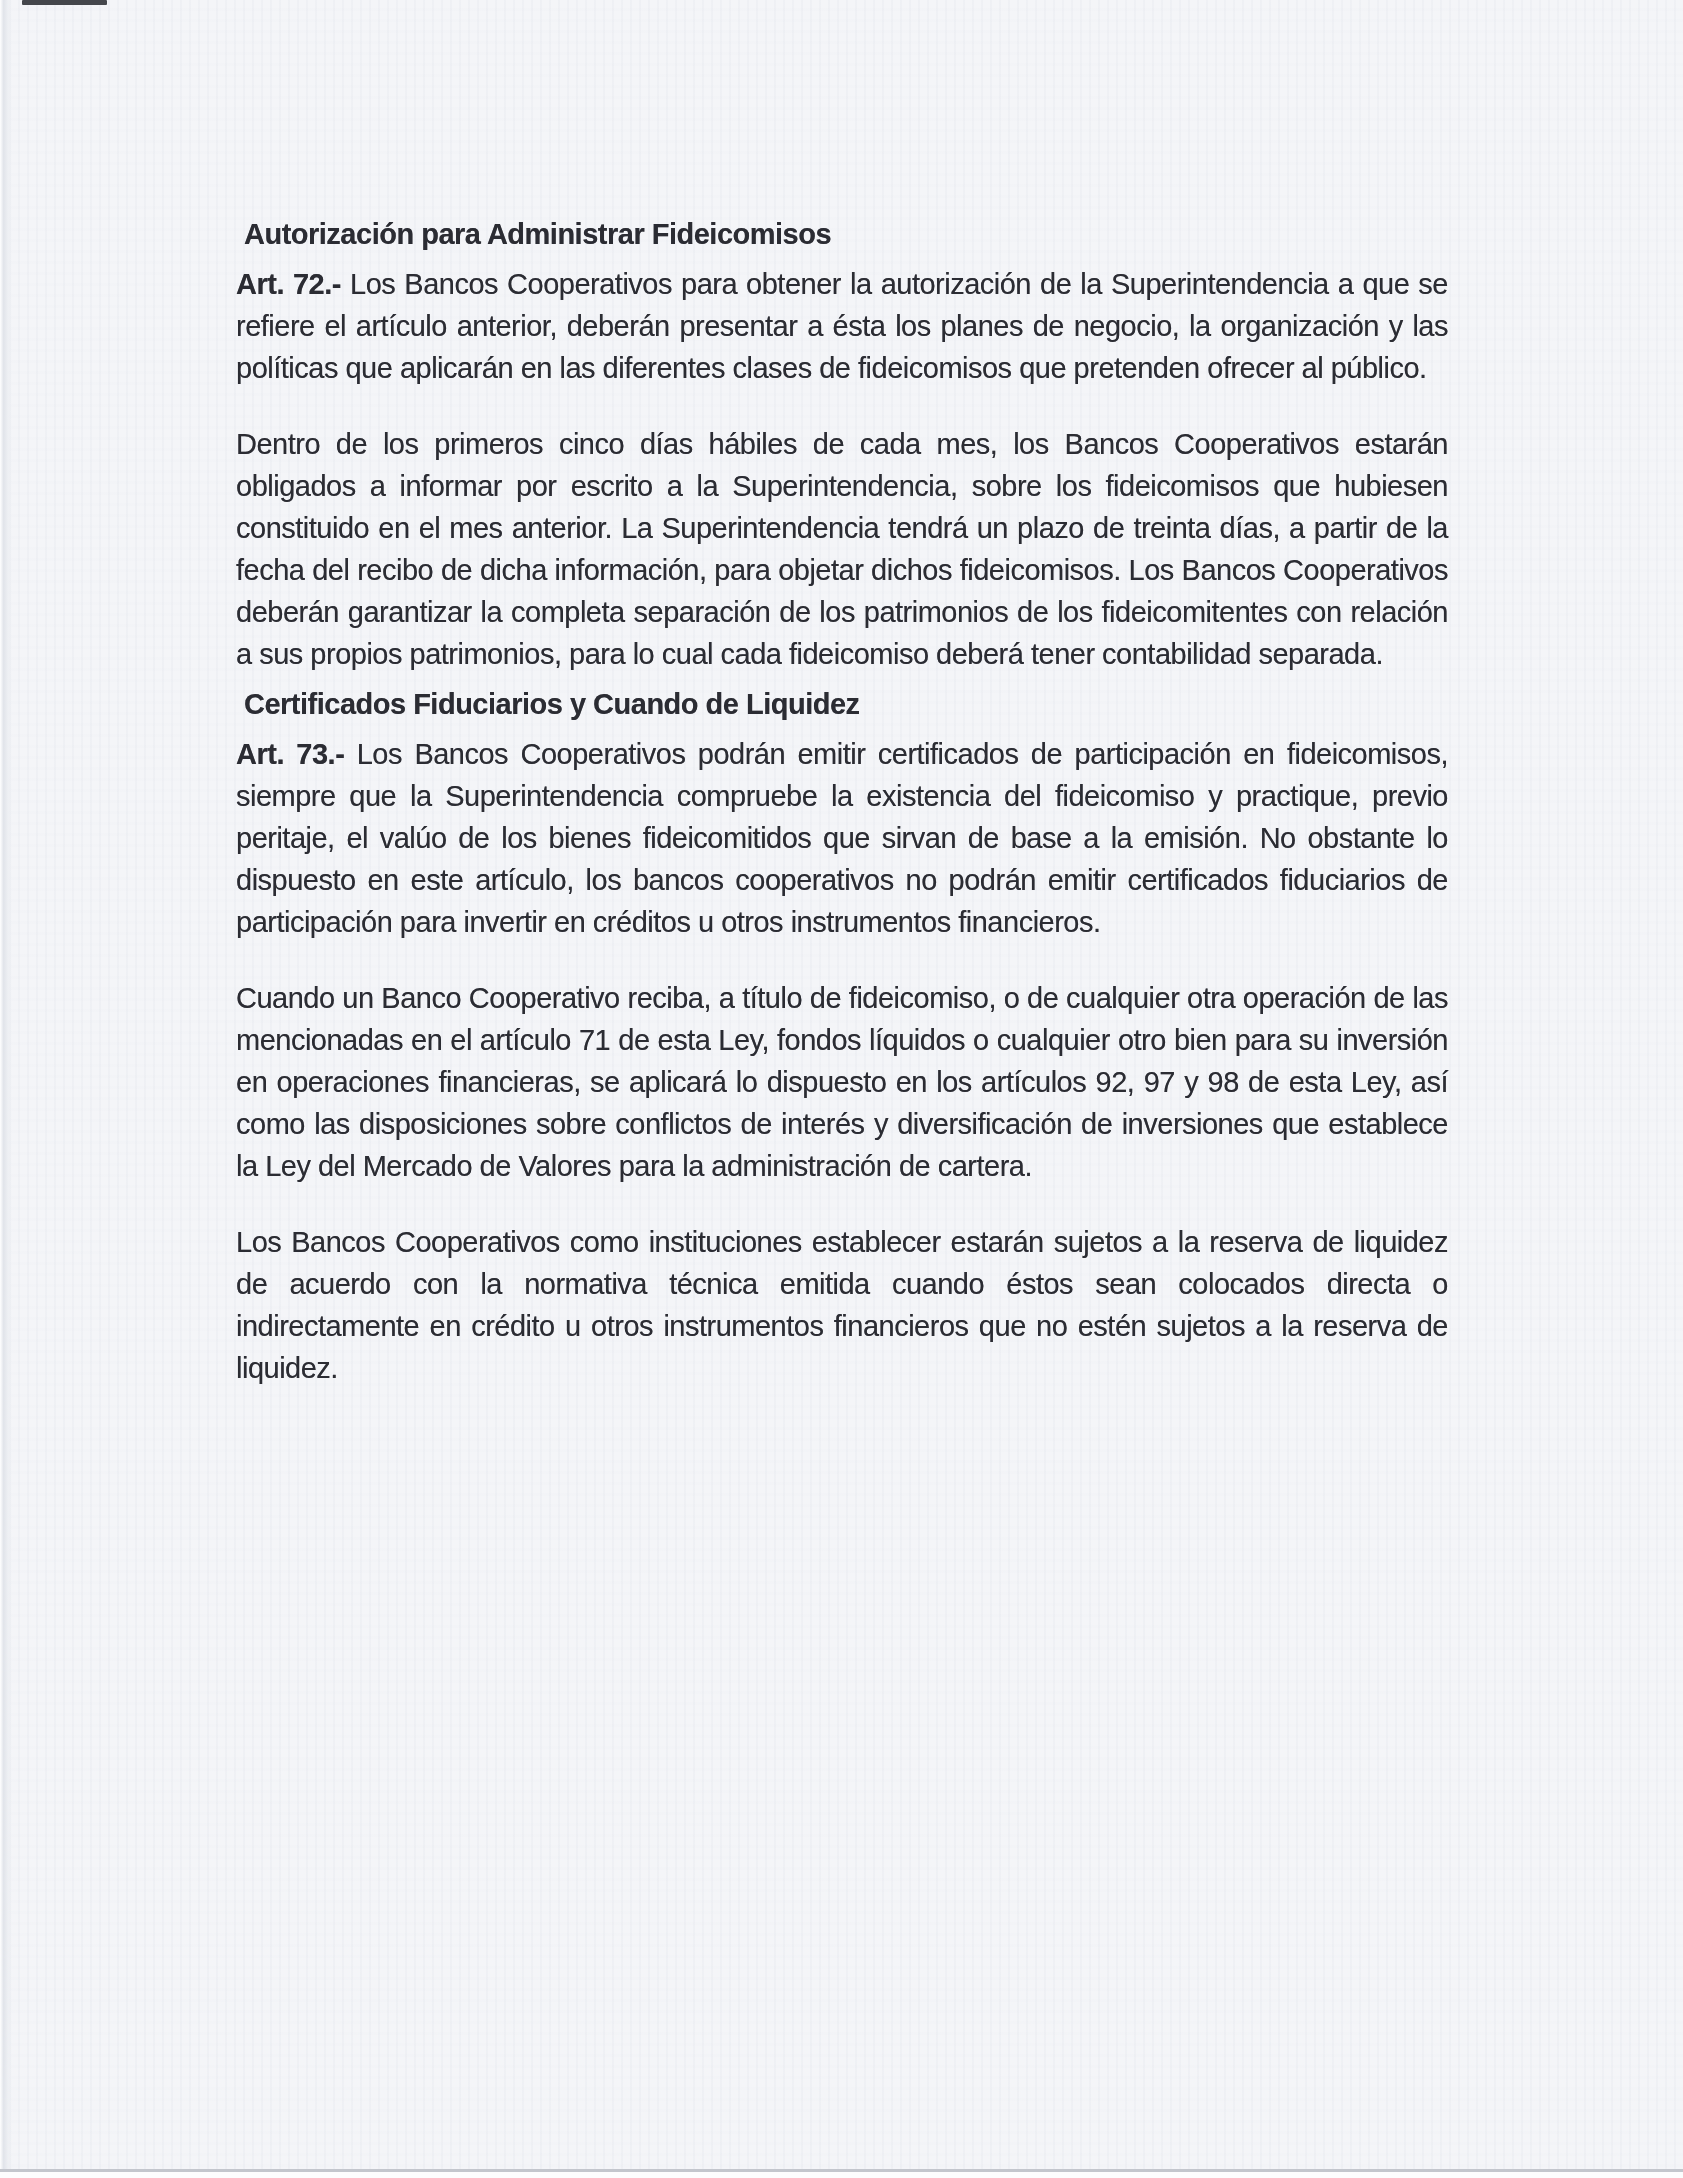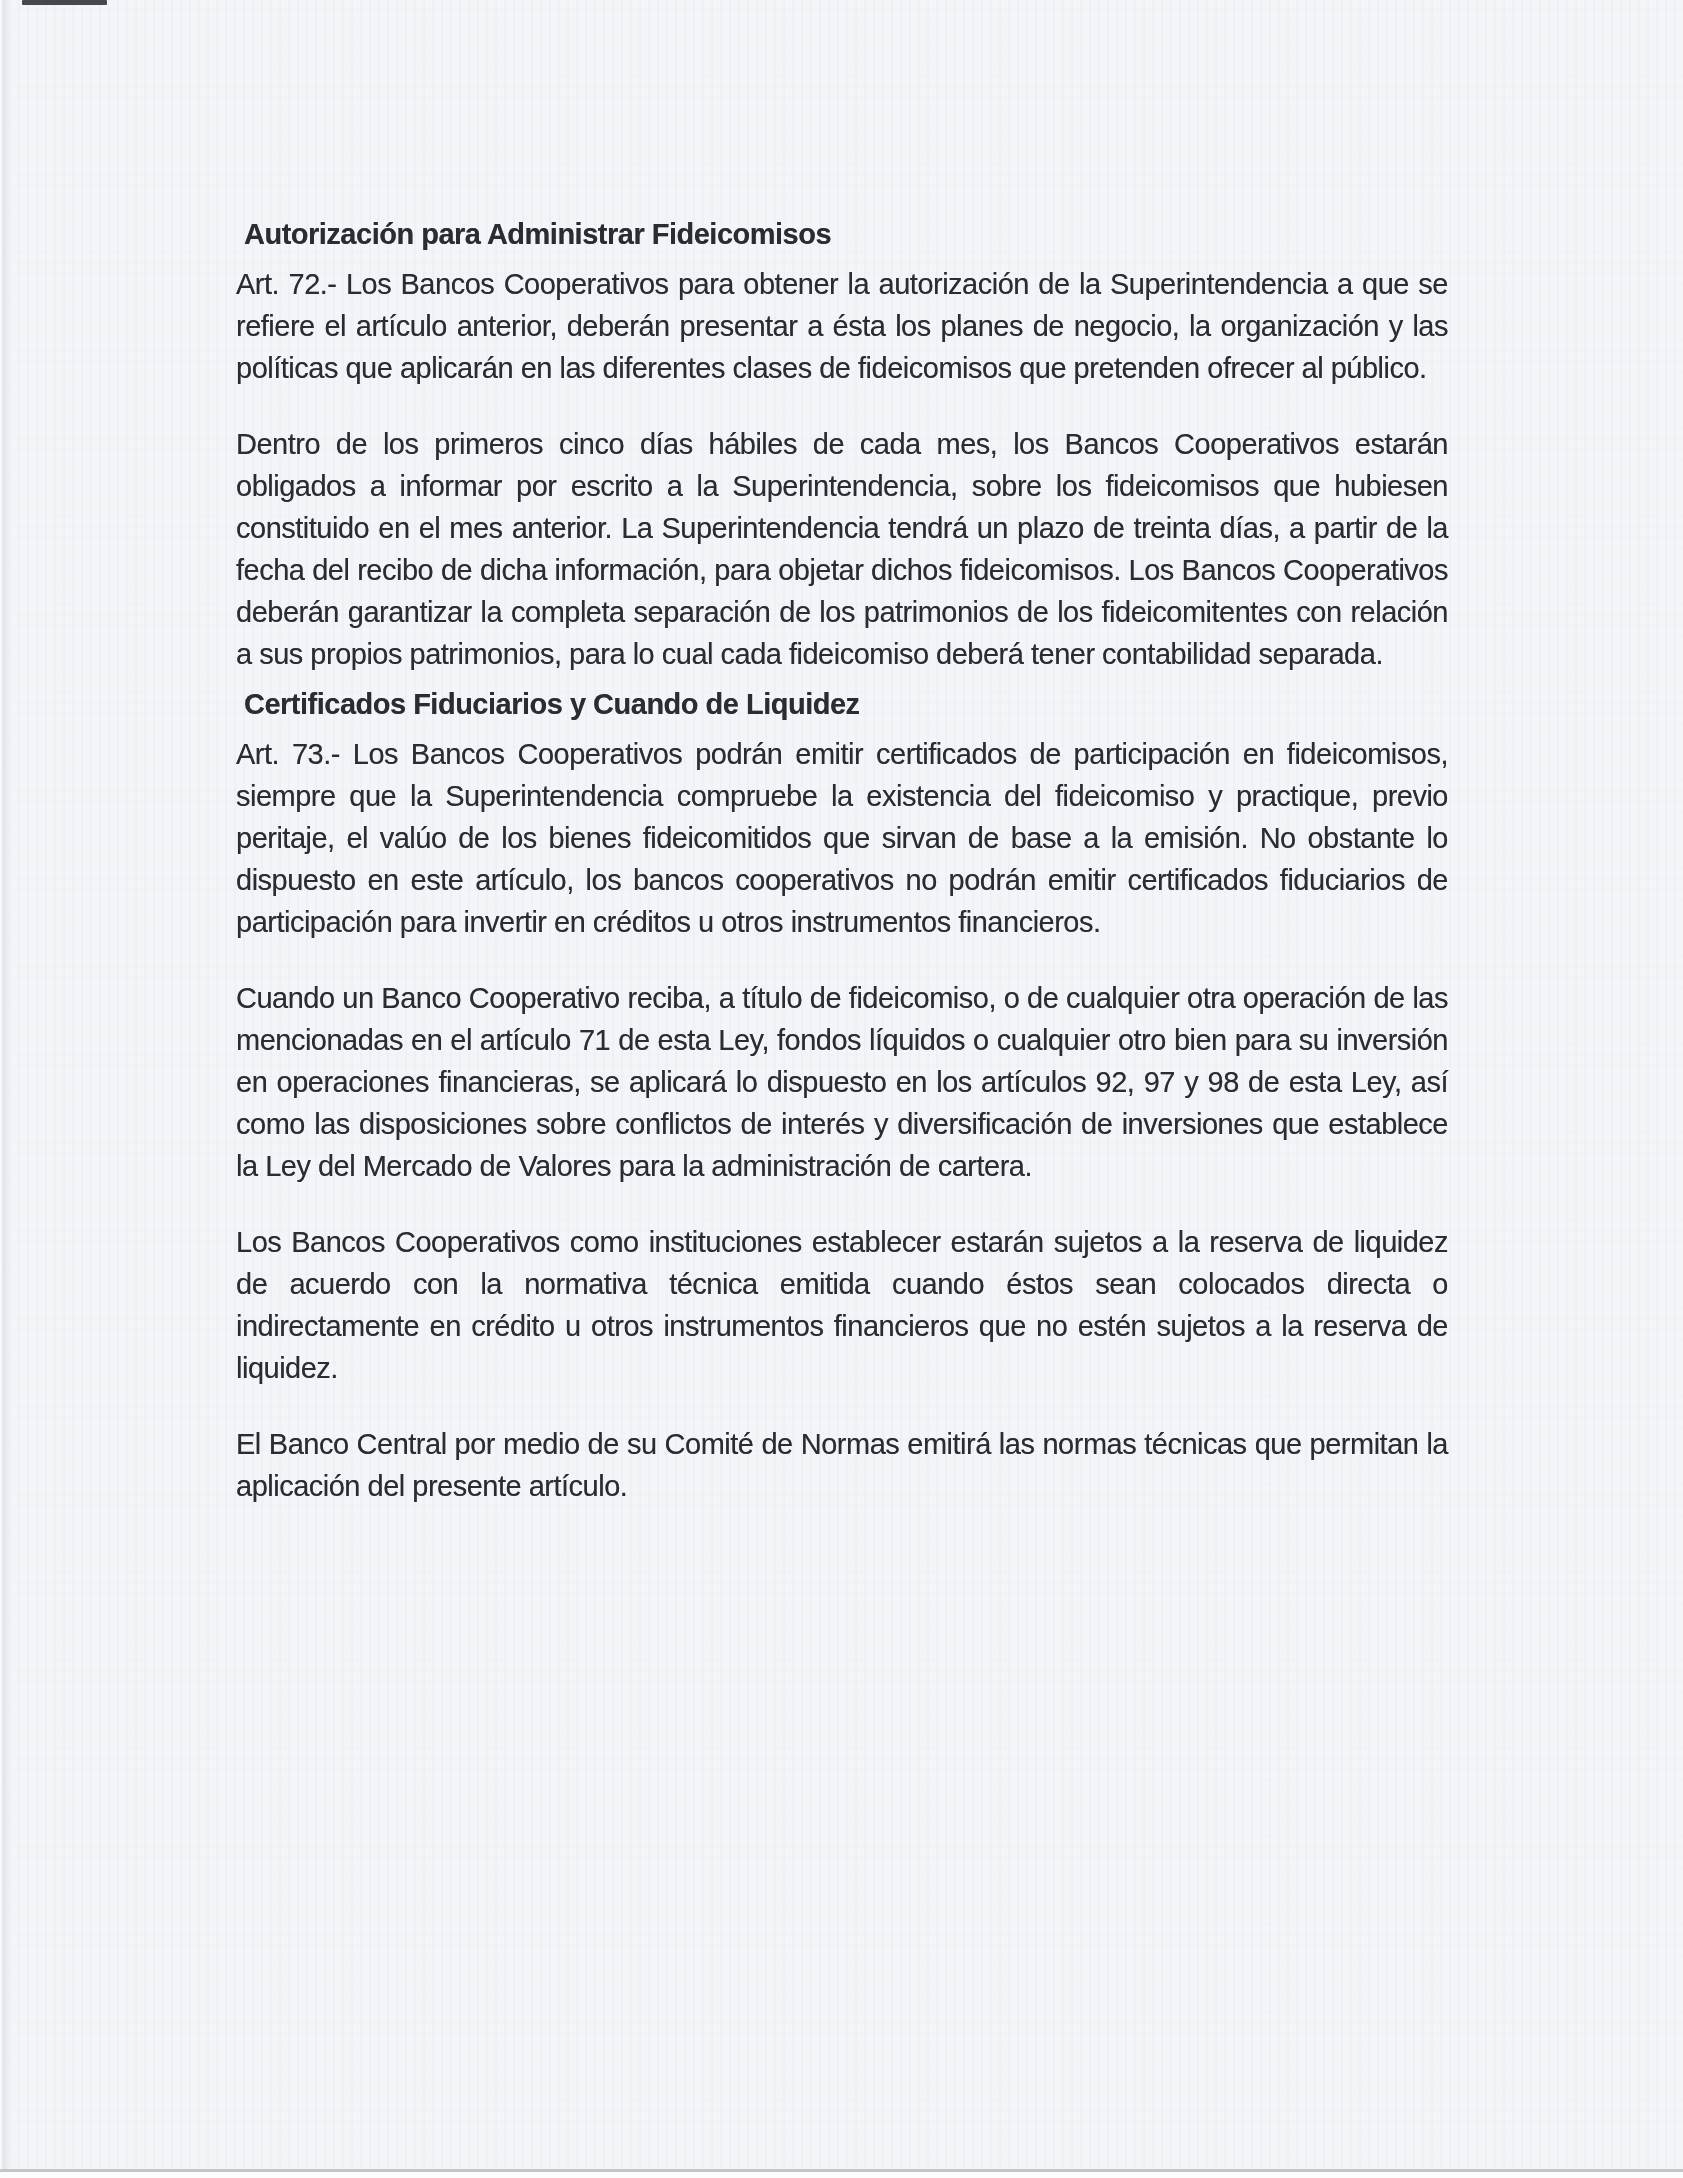--- a/index.html
+++ b/index.html
@@ -53,21 +53,21 @@
     letter-spacing:-0.5px;
     text-align:justify;
     text-shadow:0 0 0.6px rgba(43,44,51,0.55);
   }
   .heading{
     font-size:29px;line-height:42px;margin:8px;
     font-weight:700;text-align:left;
   }
   .para{margin:0 0 34px 0;}
   .para:last-child{margin-bottom:0;}
-  .lead{font-weight:400;}
+  .lead{font-weight:700;}
 </style>
 </head>
 <body>
 
 <div class="page">
   <div class="texture"></div>
   <div class="edge-left"></div>
   <div class="mark-top"></div>
   <div class="edge-bottom-line"></div>
   <div class="edge-bottom"></div>
@@ -78,18 +78,17 @@
       <h2 class="heading">Autorización para Administrar Fideicomisos</h2>
       <p class="para"><b class="lead">Art. 72.-</b><span> Los Bancos Cooperativos para obtener la autorización de la Superintendencia a que se refiere el artículo anterior, deberán presentar a ésta los planes de negocio, la organización y las políticas que aplicarán en las diferentes clases de fideicomisos que pretenden ofrecer al público.</span></p>
       <p class="para"><b class="lead"></b><span>Dentro de los primeros cinco días hábiles de cada mes, los Bancos Cooperativos estarán obligados a informar por escrito a la Superintendencia, sobre los fideicomisos que hubiesen constituido en el mes anterior. La Superintendencia tendrá un plazo de treinta días, a partir de la fecha del recibo de dicha información, para objetar dichos fideicomisos. Los Bancos Cooperativos deberán garantizar la completa separación de los patrimonios de los fideicomitentes con relación a sus propios patrimonios, para lo cual cada fideicomiso deberá tener contabilidad separada.</span></p>
     </section>
 
     <section>
       <h2 class="heading">Certificados Fiduciarios y Cuando de Liquidez</h2>
       <p class="para"><b class="lead">Art. 73.-</b><span> Los Bancos Cooperativos podrán emitir certificados de participación en fideicomisos, siempre que la Superintendencia compruebe la existencia del fideicomiso y practique, previo peritaje, el valúo de los bienes fideicomitidos que sirvan de base a la emisión. No obstante lo dispuesto en este artículo, los bancos cooperativos no podrán emitir certificados fiduciarios de participación para invertir en créditos u otros instrumentos financieros.</span></p>
       <p class="para"><b class="lead"></b><span>Cuando un Banco Cooperativo reciba, a título de fideicomiso, o de cualquier otra operación de las mencionadas en el artículo 71 de esta Ley, fondos líquidos o cualquier otro bien para su inversión en operaciones financieras, se aplicará lo dispuesto en los artículos 92, 97 y 98 de esta Ley, así como las disposiciones sobre conflictos de interés y diversificación de inversiones que establece la Ley del Mercado de Valores para la administración de cartera.</span></p>
       <p class="para"><b class="lead"></b><span>Los Bancos Cooperativos como instituciones establecer estarán sujetos a la reserva de liquidez de acuerdo con la normativa técnica emitida cuando éstos sean colocados directa o indirectamente en crédito u otros instrumentos financieros que no estén sujetos a la reserva de liquidez.</span></p>
-      <p class="para"><b class="lead"></b><span>El Banco Central por medio de su Comité de Normas emitirá las normas técnicas que permitan la aplicación del presente artículo.</span></p>
     </section>
 
   </main>
 </div>
 
 
 </body></html>

